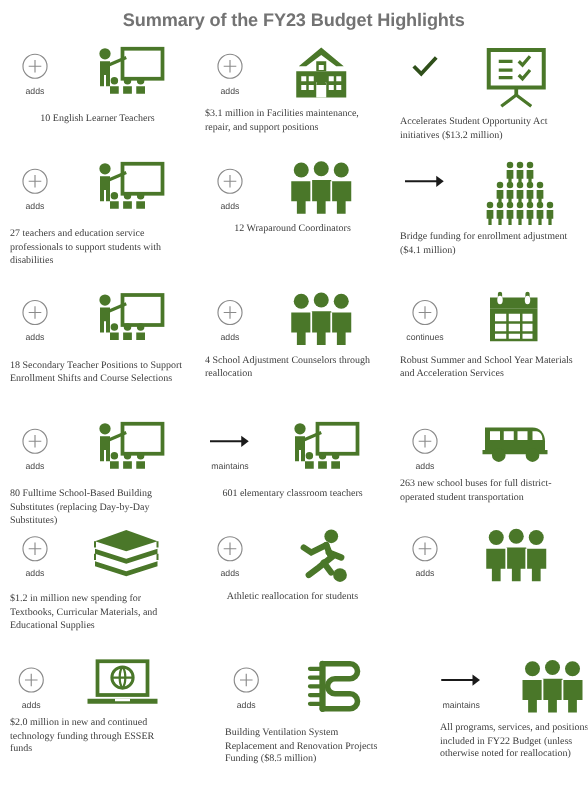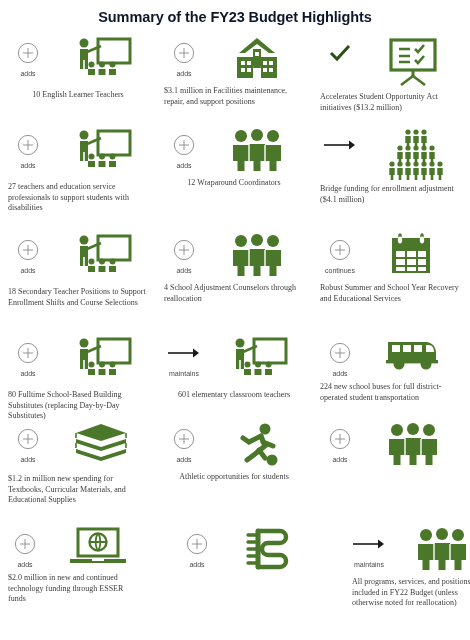--- a/index.html
+++ b/index.html
@@ -18,21 +18,21 @@
     width: 470px;
     height: 640px;
     position: relative;
     box-sizing: border-box;
   }
   .title {
     text-align: center;
     font-weight: bold;
     font-size: 14.5px;
     line-height: 18px;
-    color: #0f172a;
+    color: #737373;
     padding-top: 8px;
     letter-spacing: -0.1px;
   }
   .cell {
     width: 156px;
     box-sizing: border-box;
     display: flex;
     flex-direction: column;
     align-items: center;
     padding: 0 2px;
@@ -407,21 +407,21 @@
             <rect x="19" y="26" width="9" height="6" fill="#ffffff"></rect>
             <rect x="30" y="26" width="8" height="6" fill="#ffffff"></rect>
             <rect x="8" y="34" width="9" height="4" fill="#ffffff"></rect>
             <rect x="19" y="34" width="9" height="4" fill="#ffffff"></rect>
             <rect x="30" y="34" width="8" height="4" fill="#ffffff"></rect>
             <ellipse cx="12" cy="7" rx="2.2" ry="3.4" fill="#ffffff"></ellipse>
             <ellipse cx="34" cy="7" rx="2.2" ry="3.4" fill="#ffffff"></ellipse>
           </svg>
         </div>
       </div>
-      <div class="caption">Robust Summer and School Year Recovery and Educational Services</div>
+      <div class="caption">Robust Summer and School Year Materials and Acceleration Services</div>
     </div>
   </div>
 
   <div class="row r3">
     <div class="cell">
       <div class="cell-top">
         <div class="marker">
           <div class="marker-glyph">
             <svg width="22" height="22" viewBox="0 0 24 24">
                 <circle cx="12" cy="12" r="10.5" fill="none" stroke="#8a8a8a" stroke-width="1"></circle>
@@ -492,21 +492,21 @@
             <rect x="2" y="24" width="52" height="3.4" fill="#4a7729"></rect>
             <rect x="8" y="9" width="8" height="7" fill="#ffffff"></rect>
             <rect x="19" y="9" width="8" height="7" fill="#ffffff"></rect>
             <rect x="30" y="9" width="8" height="7" fill="#ffffff"></rect>
             <path d="M42 9h3c3 0 5 3 5 7h-8z" fill="#ffffff"></path>
             <circle cx="15" cy="28" r="5.5" fill="#4a7729"></circle>
             <circle cx="42" cy="28" r="5.5" fill="#4a7729"></circle>
           </svg>
         </div>
       </div>
-      <div class="caption">224 new school buses for full district-operated student transportation</div>
+      <div class="caption">263 new school buses for full district-operated student transportation</div>
     </div>
   </div>
 
   <div class="row r4">
     <div class="cell">
       <div class="cell-top">
         <div class="marker">
           <div class="marker-glyph">
             <svg width="22" height="22" viewBox="0 0 24 24">
                 <circle cx="12" cy="12" r="10.5" fill="none" stroke="#8a8a8a" stroke-width="1"></circle>
@@ -541,21 +541,21 @@
           <svg width="52" height="46" viewBox="0 0 52 46">
             <circle cx="34" cy="7" r="5.5" fill="#4a7729"></circle>
             <path d="M30 14 L18 20 L12 16" stroke="#4a7729" stroke-width="5" fill="none" stroke-linecap="round"></path>
             <path d="M30 14 L34 24 L24 32 L16 38" stroke="#4a7729" stroke-width="5" fill="none" stroke-linecap="round"></path>
             <path d="M32 20 L42 24" stroke="#4a7729" stroke-width="5" fill="none" stroke-linecap="round"></path>
             <path d="M28 28 L34 36" stroke="#4a7729" stroke-width="5" fill="none" stroke-linecap="round"></path>
             <circle cx="41" cy="38" r="5.5" fill="#4a7729"></circle>
           </svg>
         </div>
       </div>
-      <div class="caption">Athletic opportunities for students</div>
+      <div class="caption">Athletic reallocation for students</div>
     </div>
     <div class="cell">
       <div class="cell-top">
         <div class="marker">
           <div class="marker-glyph">
             <svg width="22" height="22" viewBox="0 0 24 24">
                 <circle cx="12" cy="12" r="10.5" fill="none" stroke="#8a8a8a" stroke-width="1"></circle>
                 <path d="M12 6.5v11M6.5 12h11" stroke="#8a8a8a" stroke-width="1" fill="none"></path>
               </svg>
           </div>
@@ -612,20 +612,21 @@
           <div class="marker-label">adds</div>
         </div>
         <div class="icon-wrap">
           <svg width="52" height="50" viewBox="0 0 52 50">
             <path d="M14 4h22a6 6 0 0 1 0 12H24a6 6 0 0 0 0 12h12a6 6 0 0 1 0 12H14" fill="none" stroke="#4a7729" stroke-width="4.5" stroke-linecap="round"></path>
             <path d="M14 4v36" stroke="#4a7729" stroke-width="5" fill="none" stroke-linecap="round"></path>
             <path d="M4 8h8M4 15h8M4 22h8M4 29h8M4 36h8" stroke="#4a7729" stroke-width="3.4" fill="none" stroke-linecap="round"></path>
           </svg>
         </div>
       </div>
+      <div class="caption">Building Ventilation System Replacement and Renovation Projects Funding ($8.5 million)</div>
     </div>
     <div class="cell">
       <div class="cell-top">
         <div class="marker">
           <div class="marker-glyph">
             <svg width="34" height="14" viewBox="0 0 34 14">
                 <path d="M1 7h27" stroke="#1a1a1a" stroke-width="1.6" fill="none"></path>
                 <path d="M26 2.5 L32 7 L26 11.5" fill="#1a1a1a"></path>
               </svg>
           </div>

